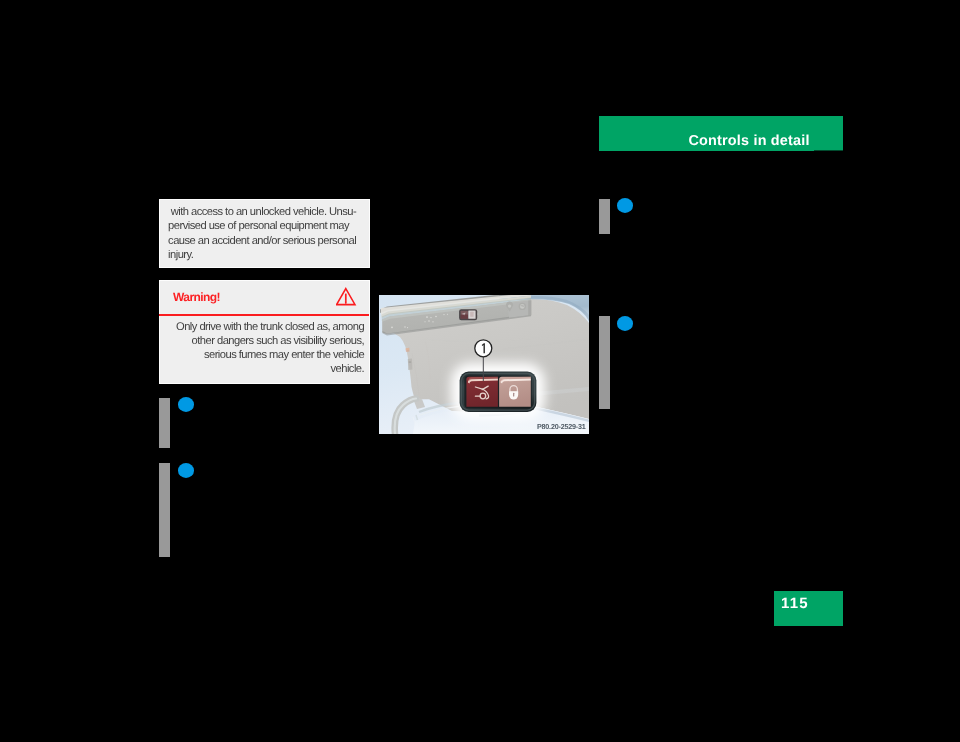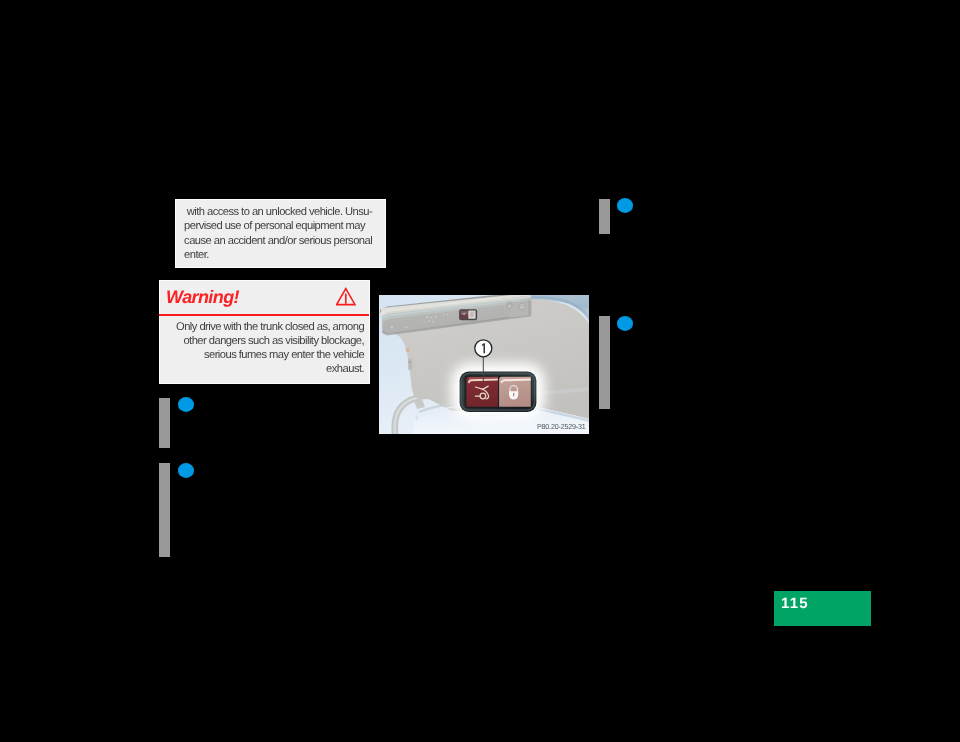--- a/index.html
+++ b/index.html
@@ -15,49 +15,48 @@
   .notebox .body{
      color:#414141;
      font-family:"Liberation Sans",sans-serif;
      font-size:11.2px;
      line-height:14.25px;
      letter-spacing:-0.54px;
      white-space:nowrap;
   }
 
   
-  #note-box-1{left:159.1px;top:199px;width:210.5px;height:69px;margin-left:16px;}
+  #note-box-1{left:159.1px;top:199px;width:210.5px;height:69px;}
   #note-box-1 .body{position:absolute;left:8px;top:5.2px;width:196px;}
 
   
   #warning-box{left:159.1px;top:279.8px;width:210.5px;height:104px;}
   #warning-title{
-     position:absolute;left:6px;top:10.4px;
-     color:#fc2124;font-weight:bold;font-size:18px;letter-spacing:-0.6px;
-     font-family:"Liberation Sans",sans-serif;line-height:12.2px;font-style:italic;
+     position:absolute;left:13px;top:10.4px;
+     color:#fc2124;font-weight:bold;font-size:12px;letter-spacing:-0.6px;
+     font-family:"Liberation Sans",sans-serif;line-height:12.2px;
   }
   #warning-rule{position:absolute;left:-1px;top:33.3px;width:210px;height:2.1px;background:#fb1c1f;}
   #warning-box .body{position:absolute;left:8px;top:40.5px;width:196px;line-height:13.85px;text-align:right;}
 
   
   #header-bar{
      position:absolute;left:599px;top:116px;width:244.4px;height:35.4px;
      background:#00a465;
   }
   #header-bar-title{
      position:absolute;left:89.5px;top:17.5px;
      color:#ffffff;font-weight:bold;font-size:14.4px;letter-spacing:0.2px;
      font-family:"Liberation Sans",sans-serif;line-height:14px;white-space:nowrap;
   }
 
   
   #page-number-tab{
      position:absolute;left:773.9px;top:590.8px;width:69.2px;height:35.2px;
      background:#00a465;
-     padding-left:28px;
   }
   #page-number{
      position:absolute;left:7.2px;top:5.2px;
      color:#ffffff;font-weight:bold;font-size:15px;letter-spacing:1.2px;
      font-family:"Liberation Sans",sans-serif;line-height:15px;
   }
 
   
   .marker-bar{position:absolute;background:#999999;width:10.9px;}
   .bullet{position:absolute;width:16.2px;height:14.8px;border-radius:50%;background:#0099e4;}
@@ -65,59 +64,63 @@
   
   #photo{
      position:absolute;left:379px;top:295px;width:210px;height:139px;
      overflow:hidden;
   }
   #photo svg{filter:blur(0.28px);}
   .notebox{filter:blur(0.2px);}
   #photo svg{display:block;}
   #photo-caption{
      position:absolute;left:157.9px;top:127.6px;
-     color:#4e5a64;font-size:7.2px;font-weight:normal;letter-spacing:-0.2px;
+     color:#4e5a64;font-size:7.2px;font-weight:bold;letter-spacing:-0.2px;
      font-family:"Liberation Sans",sans-serif;line-height:7.2px;white-space:nowrap;
   }
 
   
   #watermark{
      position:absolute;left:679.5px;top:712px;
      color:#9e9e9e;font-size:28px;letter-spacing:-0.4px;
      font-family:"Liberation Sans",sans-serif;line-height:28px;white-space:nowrap;
   }
 </style>
 </head>
 <body>
 
 <div id="page">
 
+  <div id="header-bar">
+    <div id="header-bar-title">Controls in detail</div>
+    <div style="position:absolute;left:215px;bottom:0;width:29px;height:1.6px;background:#000000;opacity:0.55;"></div>
+  </div>
 
   <div class="notebox" id="note-box-1">
     <div class="body">
       <div>&nbsp;with access to an unlocked vehicle. Unsu-</div>
       <div>pervised use of personal equipment may</div>
       <div>cause an accident and/or serious personal</div>
-      <div>enter.</div>
+      <div>injury.</div>
     </div>
   </div>
 
   <div class="notebox" id="warning-box">
     <div id="warning-title">Warning!</div>
     <svg id="warning-triangle-svg" style="position:absolute;left:176.2px;top:5.4px;" width="22" height="20" viewBox="0 0 22 20">
       <path d="M9.8 2.6 L19.0 18.6 L0.6 18.6 Z" fill="none" stroke="#fb1c1f" stroke-width="1.55" stroke-linejoin="miter"></path>
       <path d="M9.8 7.6 L9.8 14.9" stroke="#fb1c1f" stroke-width="1.7" stroke-linecap="butt"></path>
       <path d="M9.8 15.6 L9.8 16.9" stroke="#fb1c1f" stroke-width="1.7" stroke-linecap="round"></path>
     </svg>
     <div id="warning-rule"></div>
     <div class="body">
       <div>Only drive with the trunk closed as, among</div>
-      <div>other dangers such as visibility blockage,</div>
+      <div>other dangers such as visibility serious,</div>
       <div>serious fumes may enter the vehicle</div>
-      <div>exhaust.</div>
+      <div>vehicle.</div>
     </div>
   </div>
 
   <div id="photo">
     <svg width="210" height="139" viewBox="0 0 210 139">
       <defs>
         <linearGradient id="skyG" x1="0" y1="0" x2="0.35" y2="1">
           <stop offset="0" stop-color="#d5e4f2"></stop>
           <stop offset="0.5" stop-color="#dbe8f4"></stop>
           <stop offset="1" stop-color="#eaf0f8"></stop>

